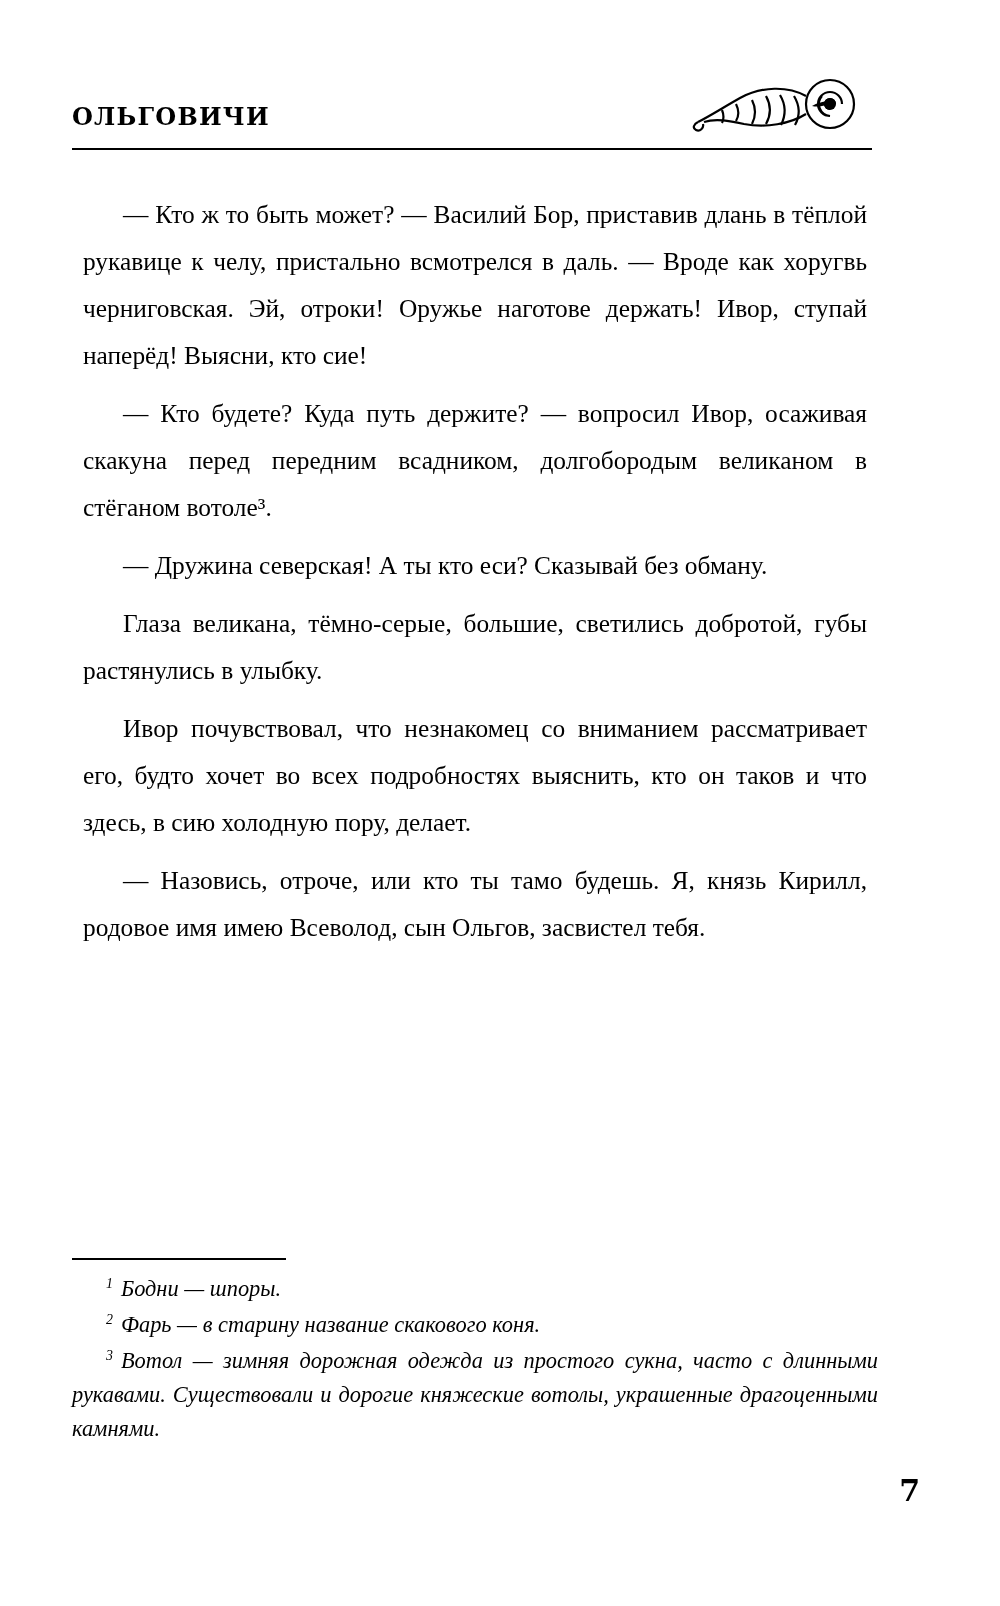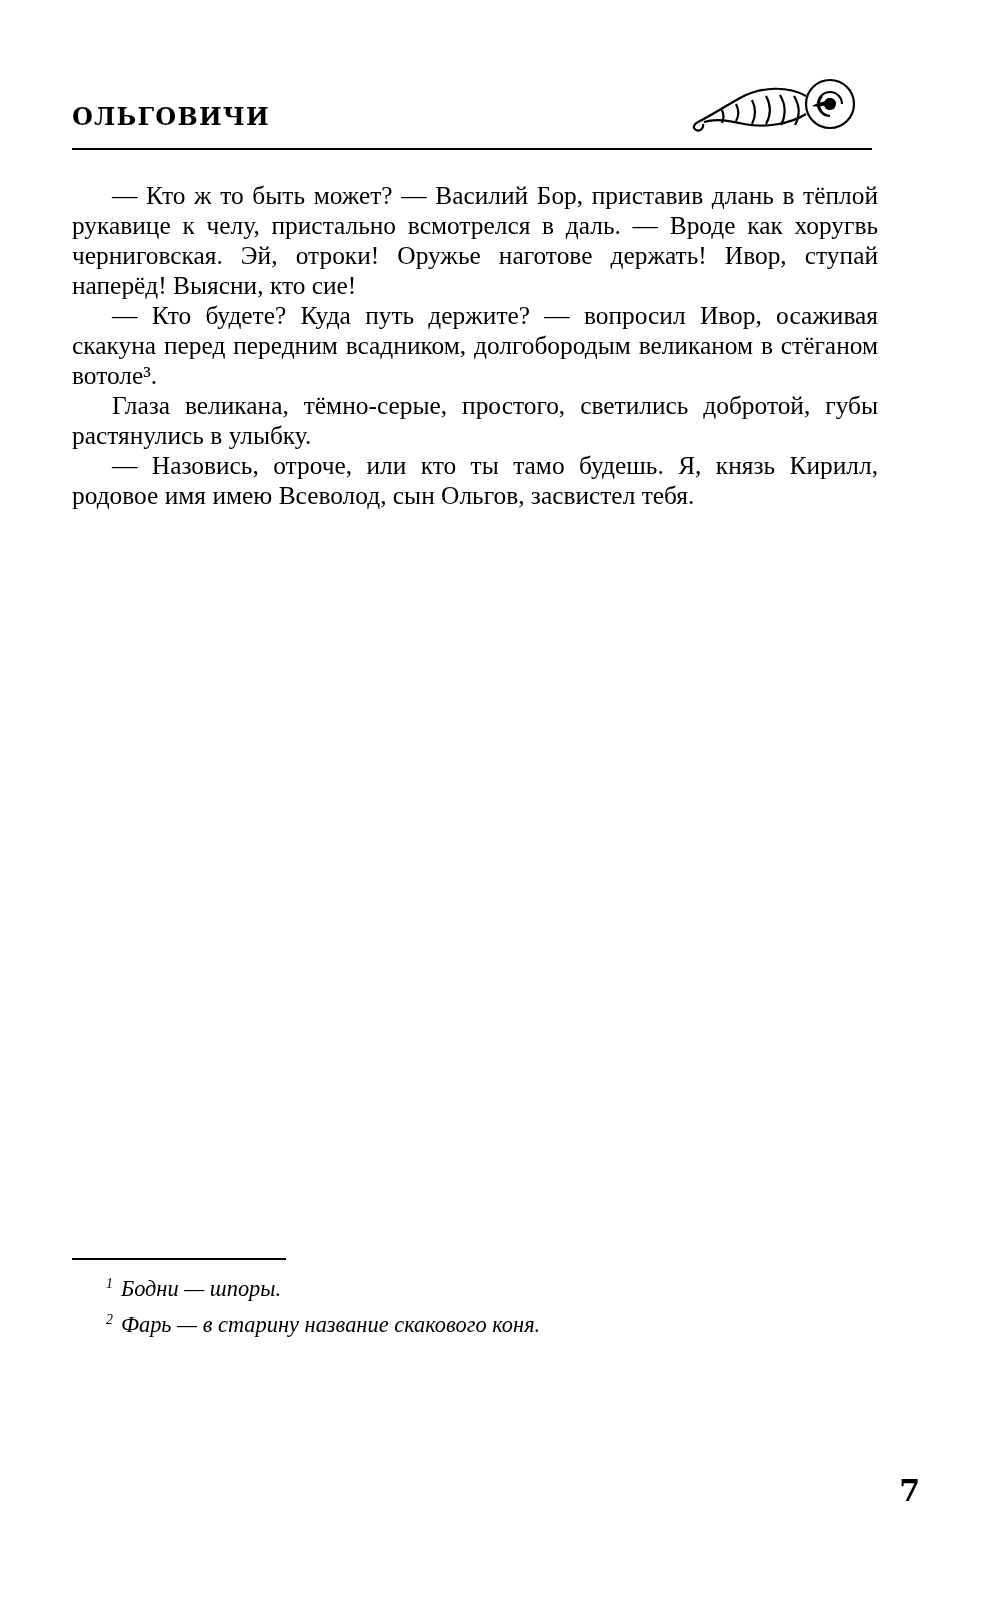--- a/index.html
+++ b/index.html
@@ -57,23 +57,23 @@
     height: 70px;
   }
   
   .body-text {
     position: absolute;
     left: 72px;
     top: 180px;
     width: 806px;
   }
   .body-text p {
-    margin: 0;
+    margin: 11px;
     font-size: 25.4px;
-    line-height: 30px;
+    line-height: 47px;
     text-align: justify;
     text-indent: 40px;
     hyphens: manual;
   }
   
   .footnote-rule {
     position: absolute;
     left: 72px;
     top: 1258px;
     width: 214px;
@@ -142,26 +142,29 @@
         </g>
       </svg>
     </div>
 
     <div class="header-rule"></div>
   </div>
 
   <div class="body-text">
     <p>— Кто ж то быть может? — Василий Бор, приставив длань в тёплой рукавице к челу, пристально всмотрелся в даль. — Вроде как хоругвь черниговская. Эй, отроки! Оружье наготове держать! Ивор, ступай наперёд! Выясни, кто сие!</p>
     <p>— Кто будете? Куда путь держите? — вопросил Ивор, осаживая скакуна перед передним всадником, долгобородым великаном в стёганом вотоле³.</p>
-    <p>Глаза великана, тёмно-серые, простого, светились добротой, губы растянулись в улыбку.</p>
+    <p>— Дружина северская! А ты кто еси? Сказывай без обману.</p>
+    <p>Глаза великана, тёмно-серые, большие, светились добротой, губы растянулись в улыбку.</p>
+    <p>Ивор почувствовал, что незнакомец со вниманием рассматривает его, будто хочет во всех подробностях выяснить, кто он таков и что здесь, в сию холодную пору, делает.</p>
     <p>— Назовись, отроче, или кто ты тамо будешь. Я, князь Кирилл, родовое имя имею Всеволод, сын Ольгов, засвистел тебя.</p>
   </div>
 
   <div class="footnote-rule"></div>
 
   <div class="footnotes">
     <p><span class="fn-mark">1</span><span>Бодни — шпоры.</span></p>
     <p><span class="fn-mark">2</span><span>Фарь — в старину название скакового коня.</span></p>
+    <p><span class="fn-mark">3</span><span>Вотол — зимняя дорожная одежда из простого сукна, часто с длинными рукавами. Существовали и дорогие княжеские вотолы, украшенные драгоценными камнями.</span></p>
   </div>
 
   <div class="folio">7</div>
 
 </div>
 
 </body></html>

